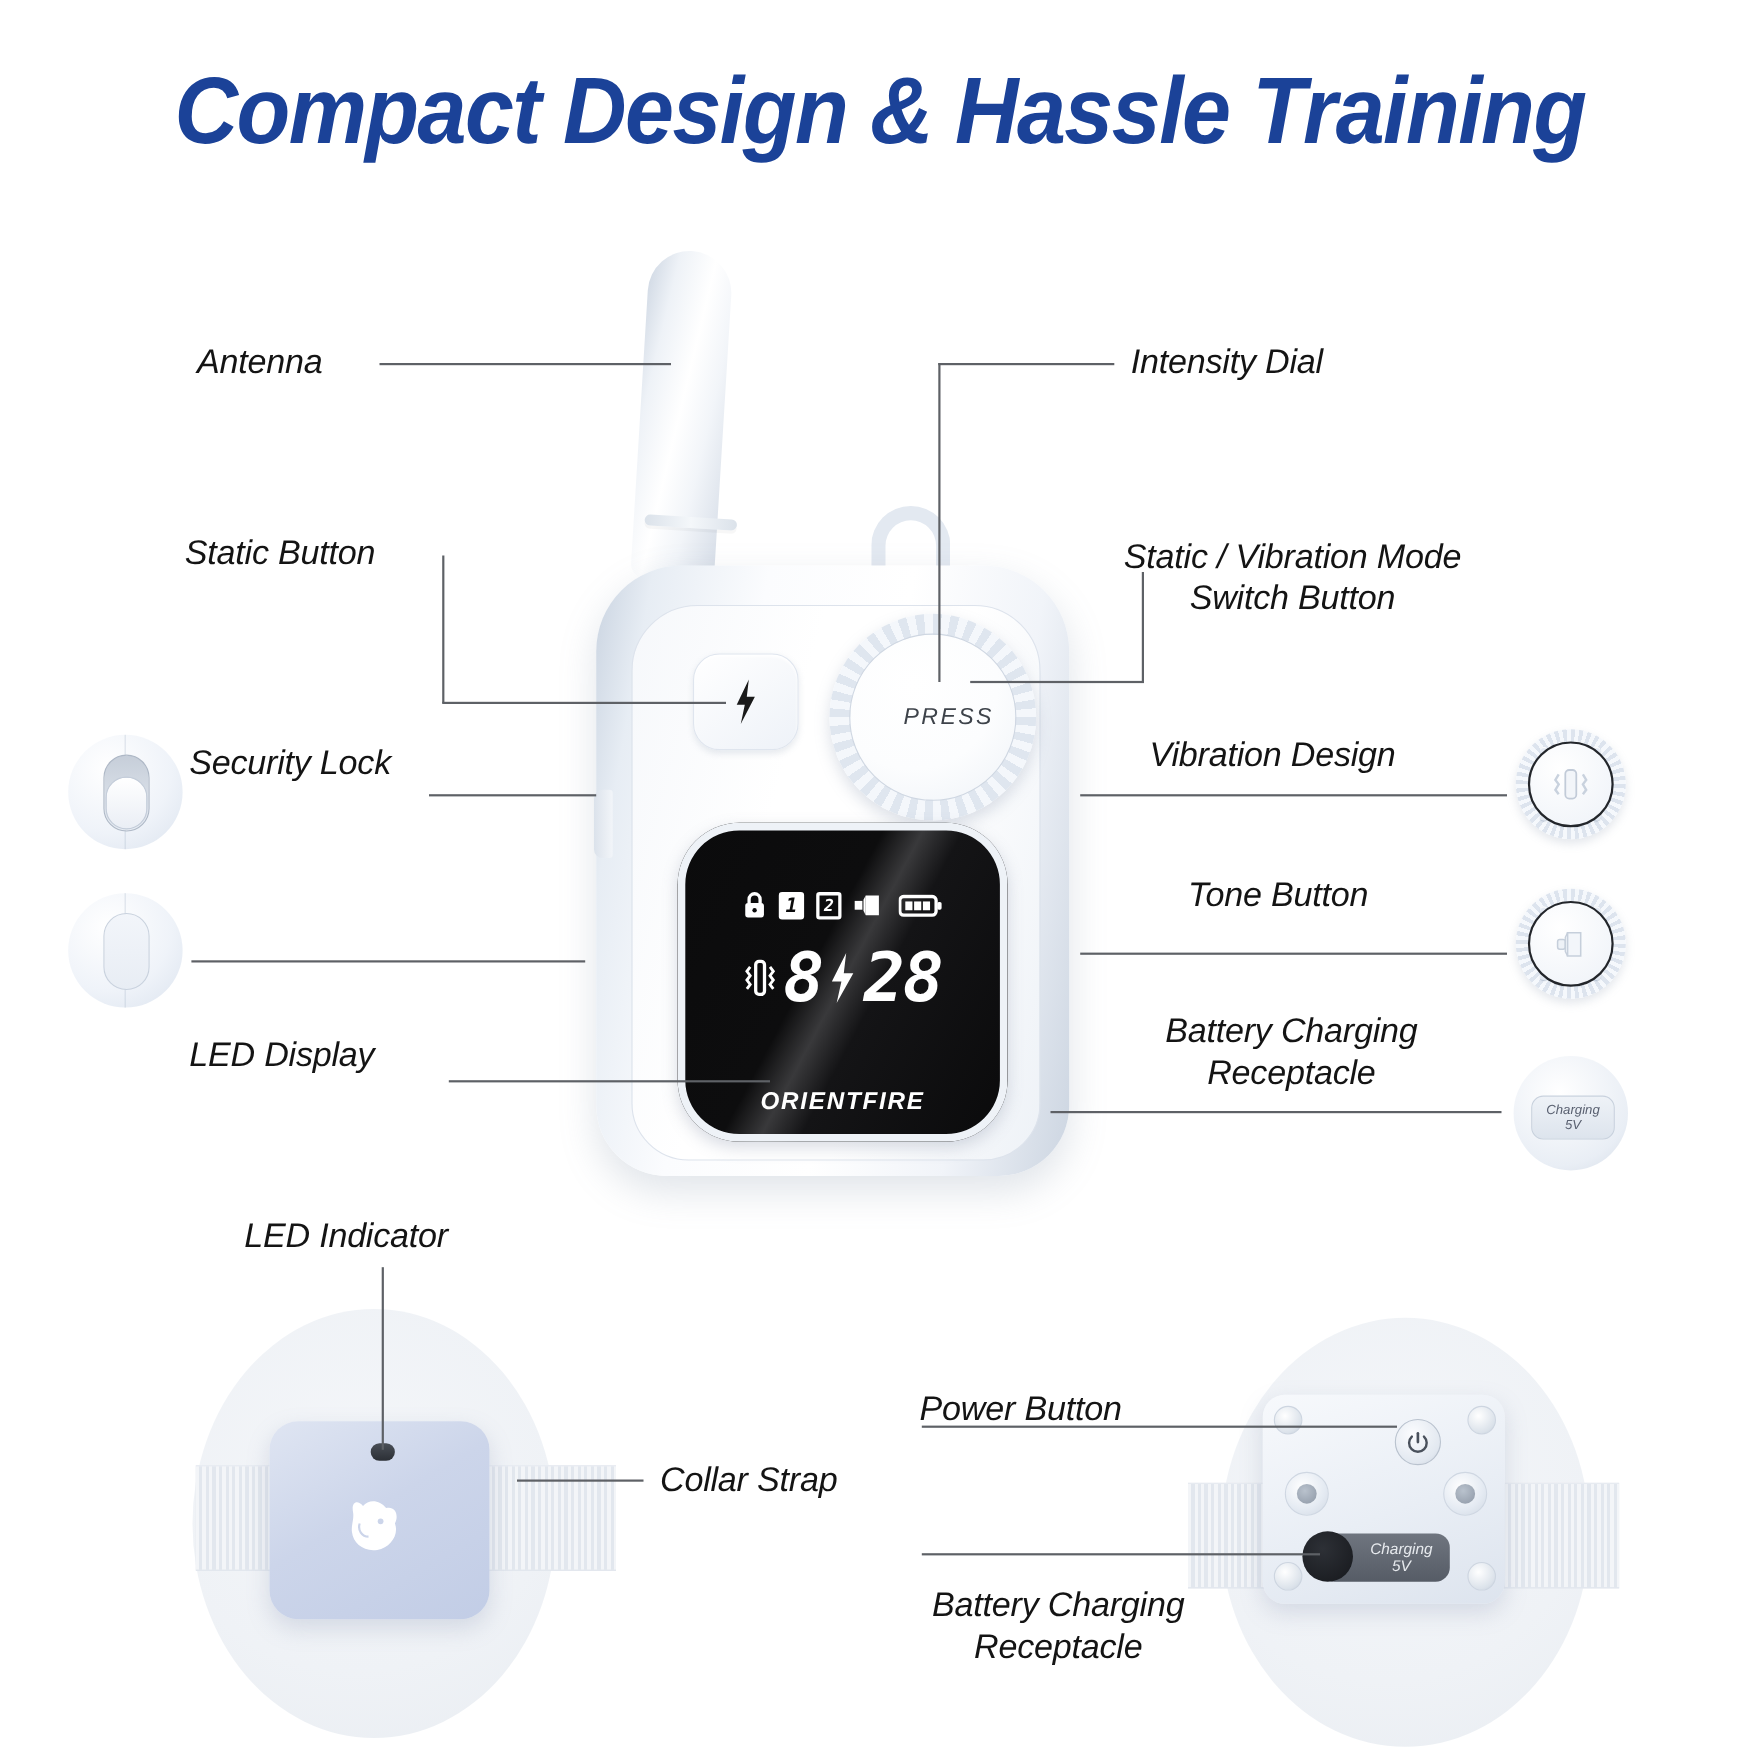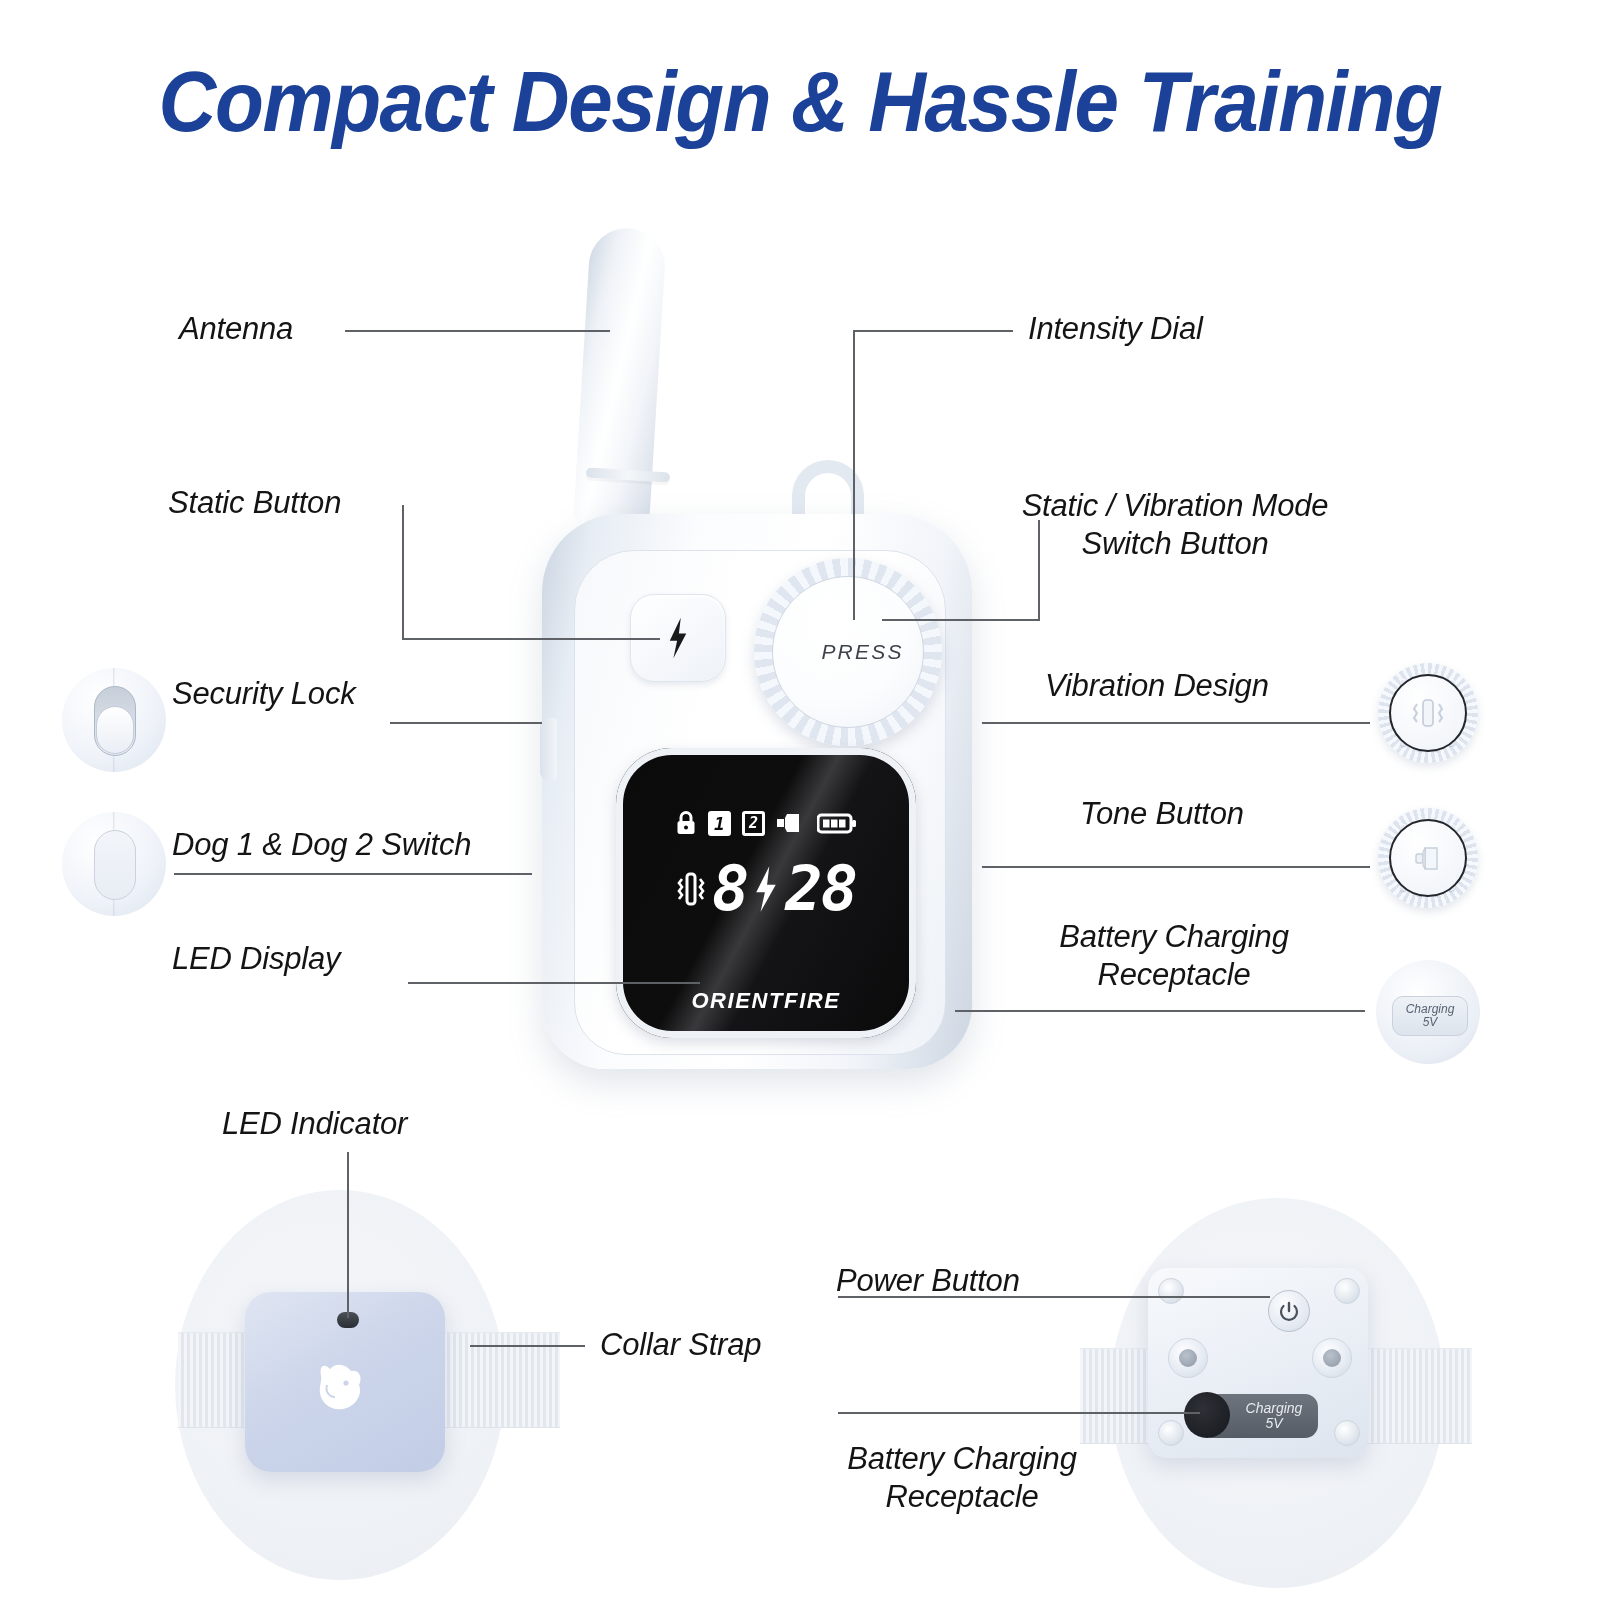--- a/index.html
+++ b/index.html
@@ -348,21 +348,20 @@
     </div>
   </div>
   <div class="label" style="left:172px; top:675px;">Security Lock</div>
   <div class="ln h" style="left:390px; top:722px; width:152px;"></div>
 
   <div class="thumb" style="left:62px; top:812px;">
     <div class="oval-sw">
       <div class="oval-track flat"></div>
     </div>
   </div>
-  <div class="label" style="left:172px; top:826px;">Dog 1 &amp; Dog 2 Switch</div>
   <div class="ln h" style="left:174px; top:873px; width:358px;"></div>
 
   <div class="label" style="left:172px; top:940px;">LED Display</div>
   <div class="ln h" style="left:408px; top:982px; width:292px;"></div>
 
   <div class="label" style="left:1028px; top:310px;">Intensity Dial</div>
   <div class="ln h" style="left:853px; top:330px; width:160px;"></div>
   <div class="ln v" style="left:853px; top:330px; height:290px;"></div>
 
   <div class="label center-align" style="left:985px; top:487px; width:380px;">Static / Vibration Mode

